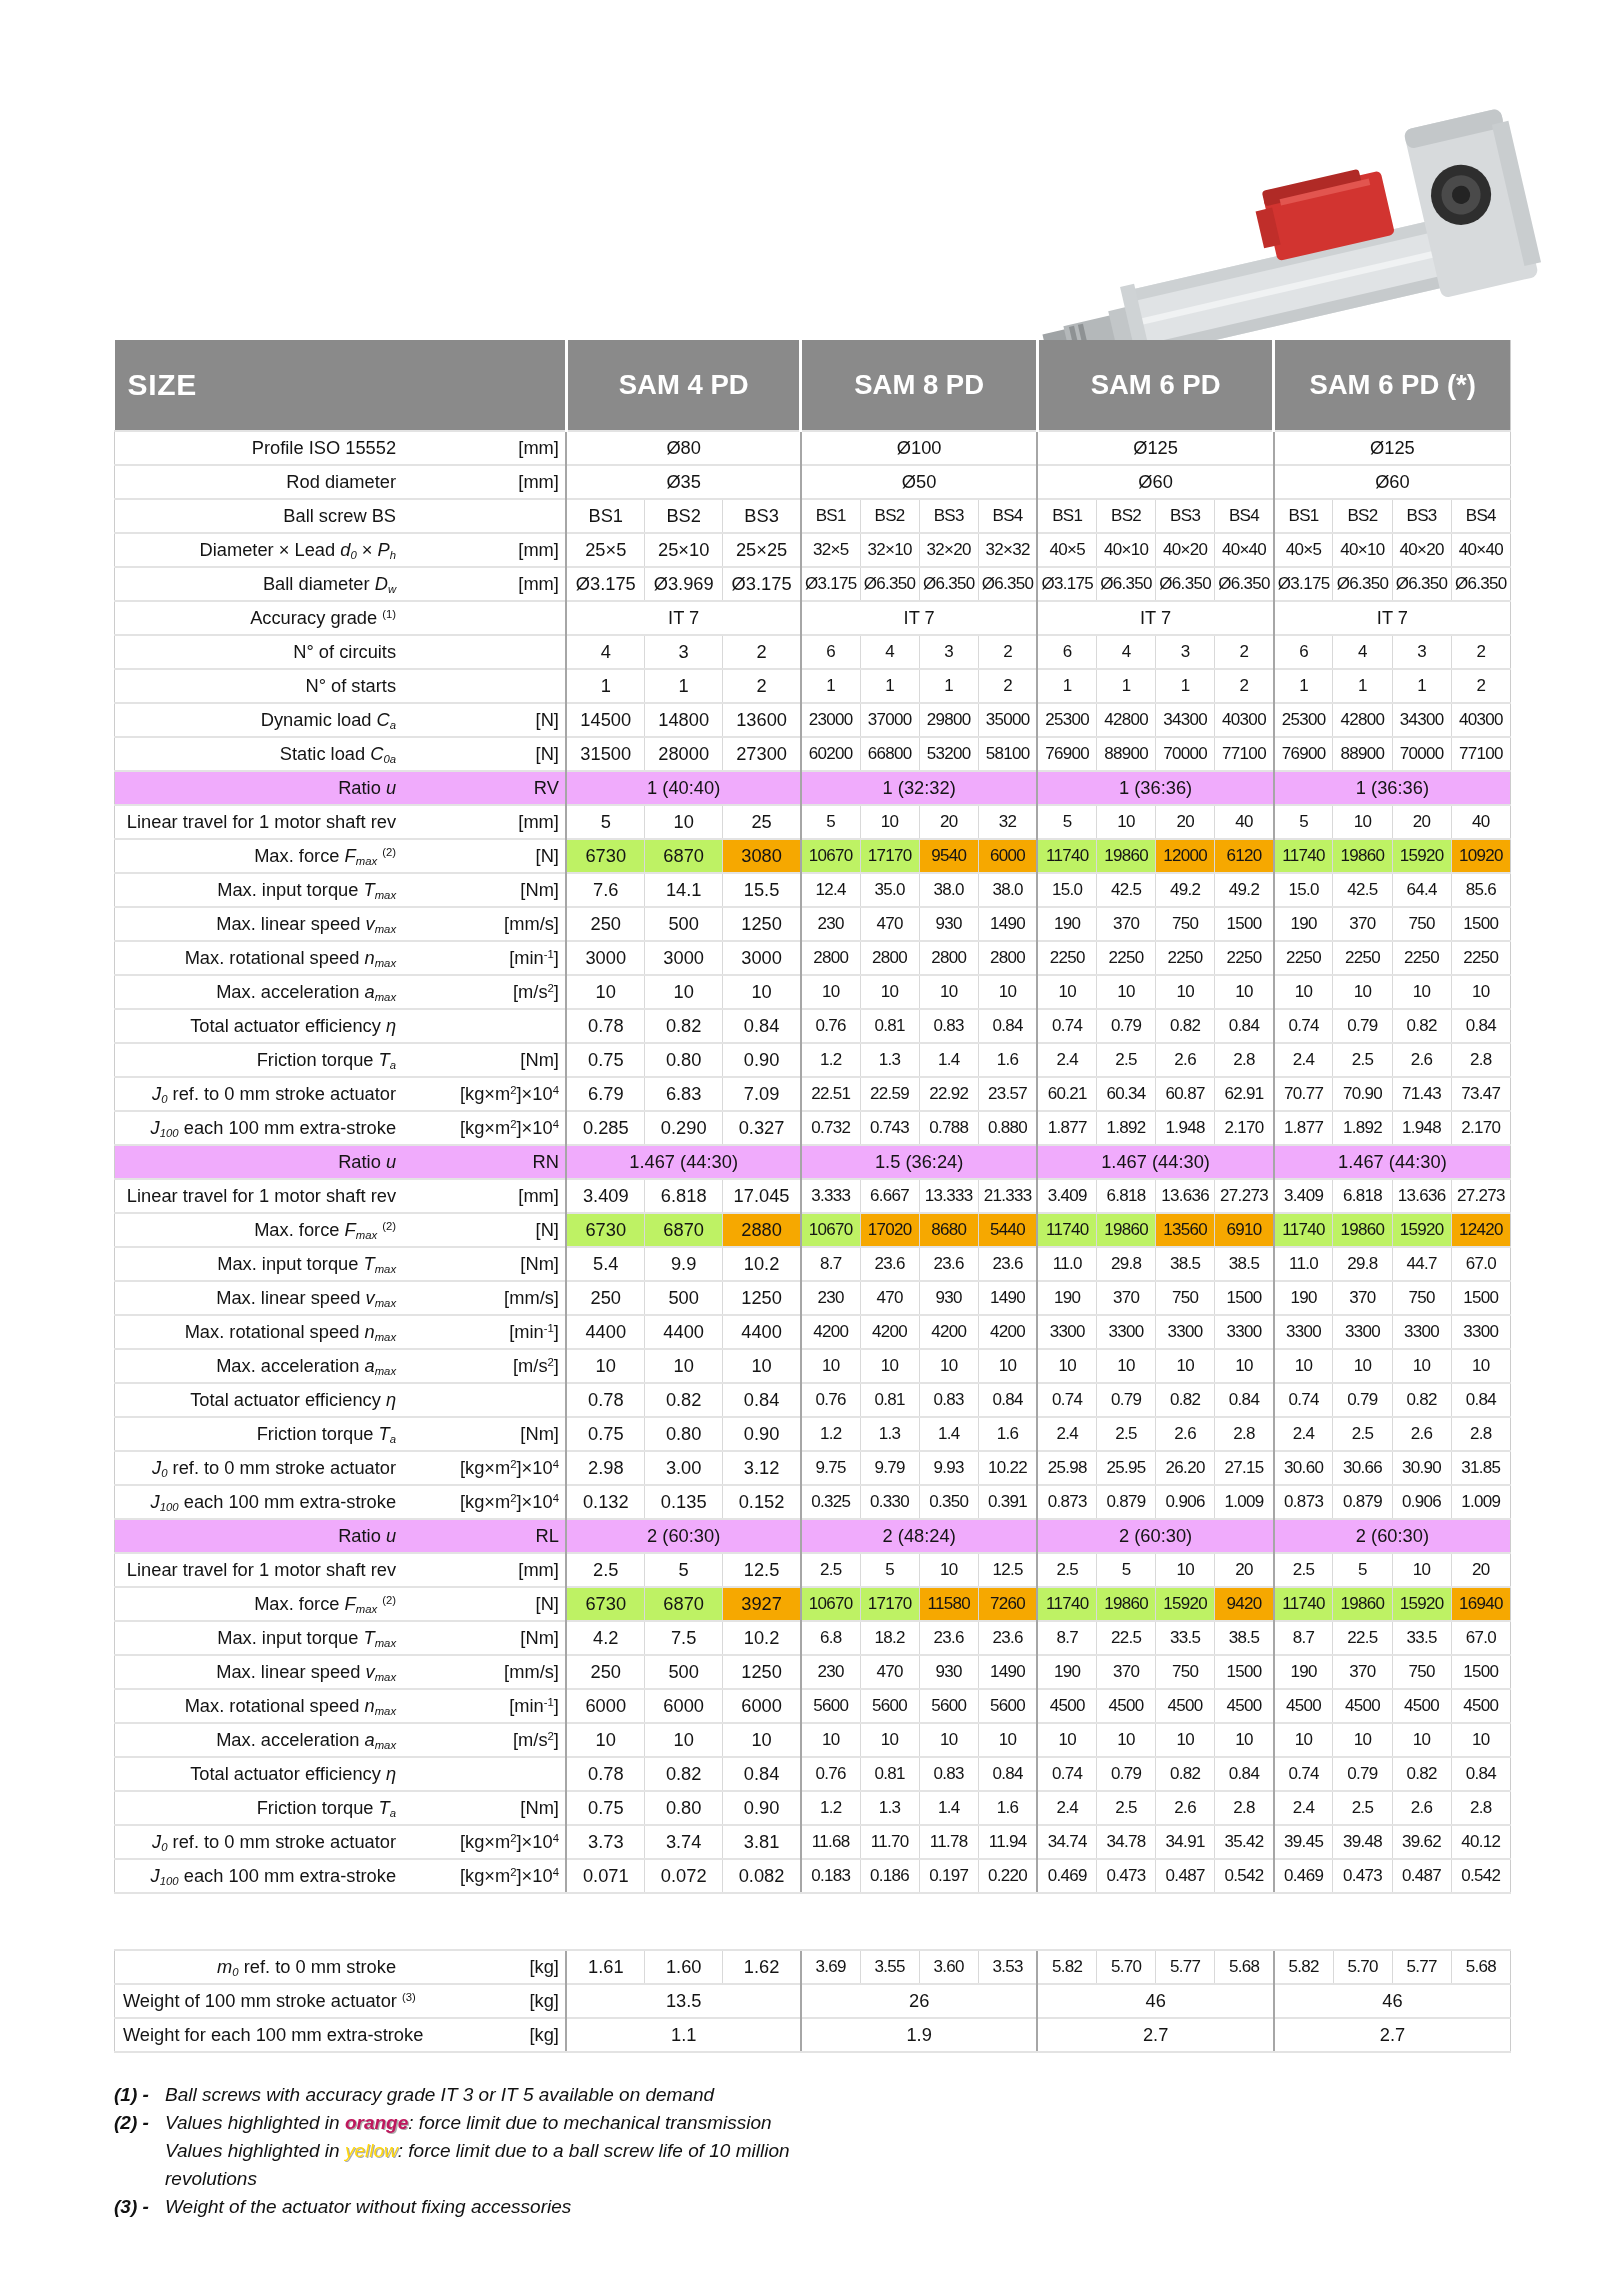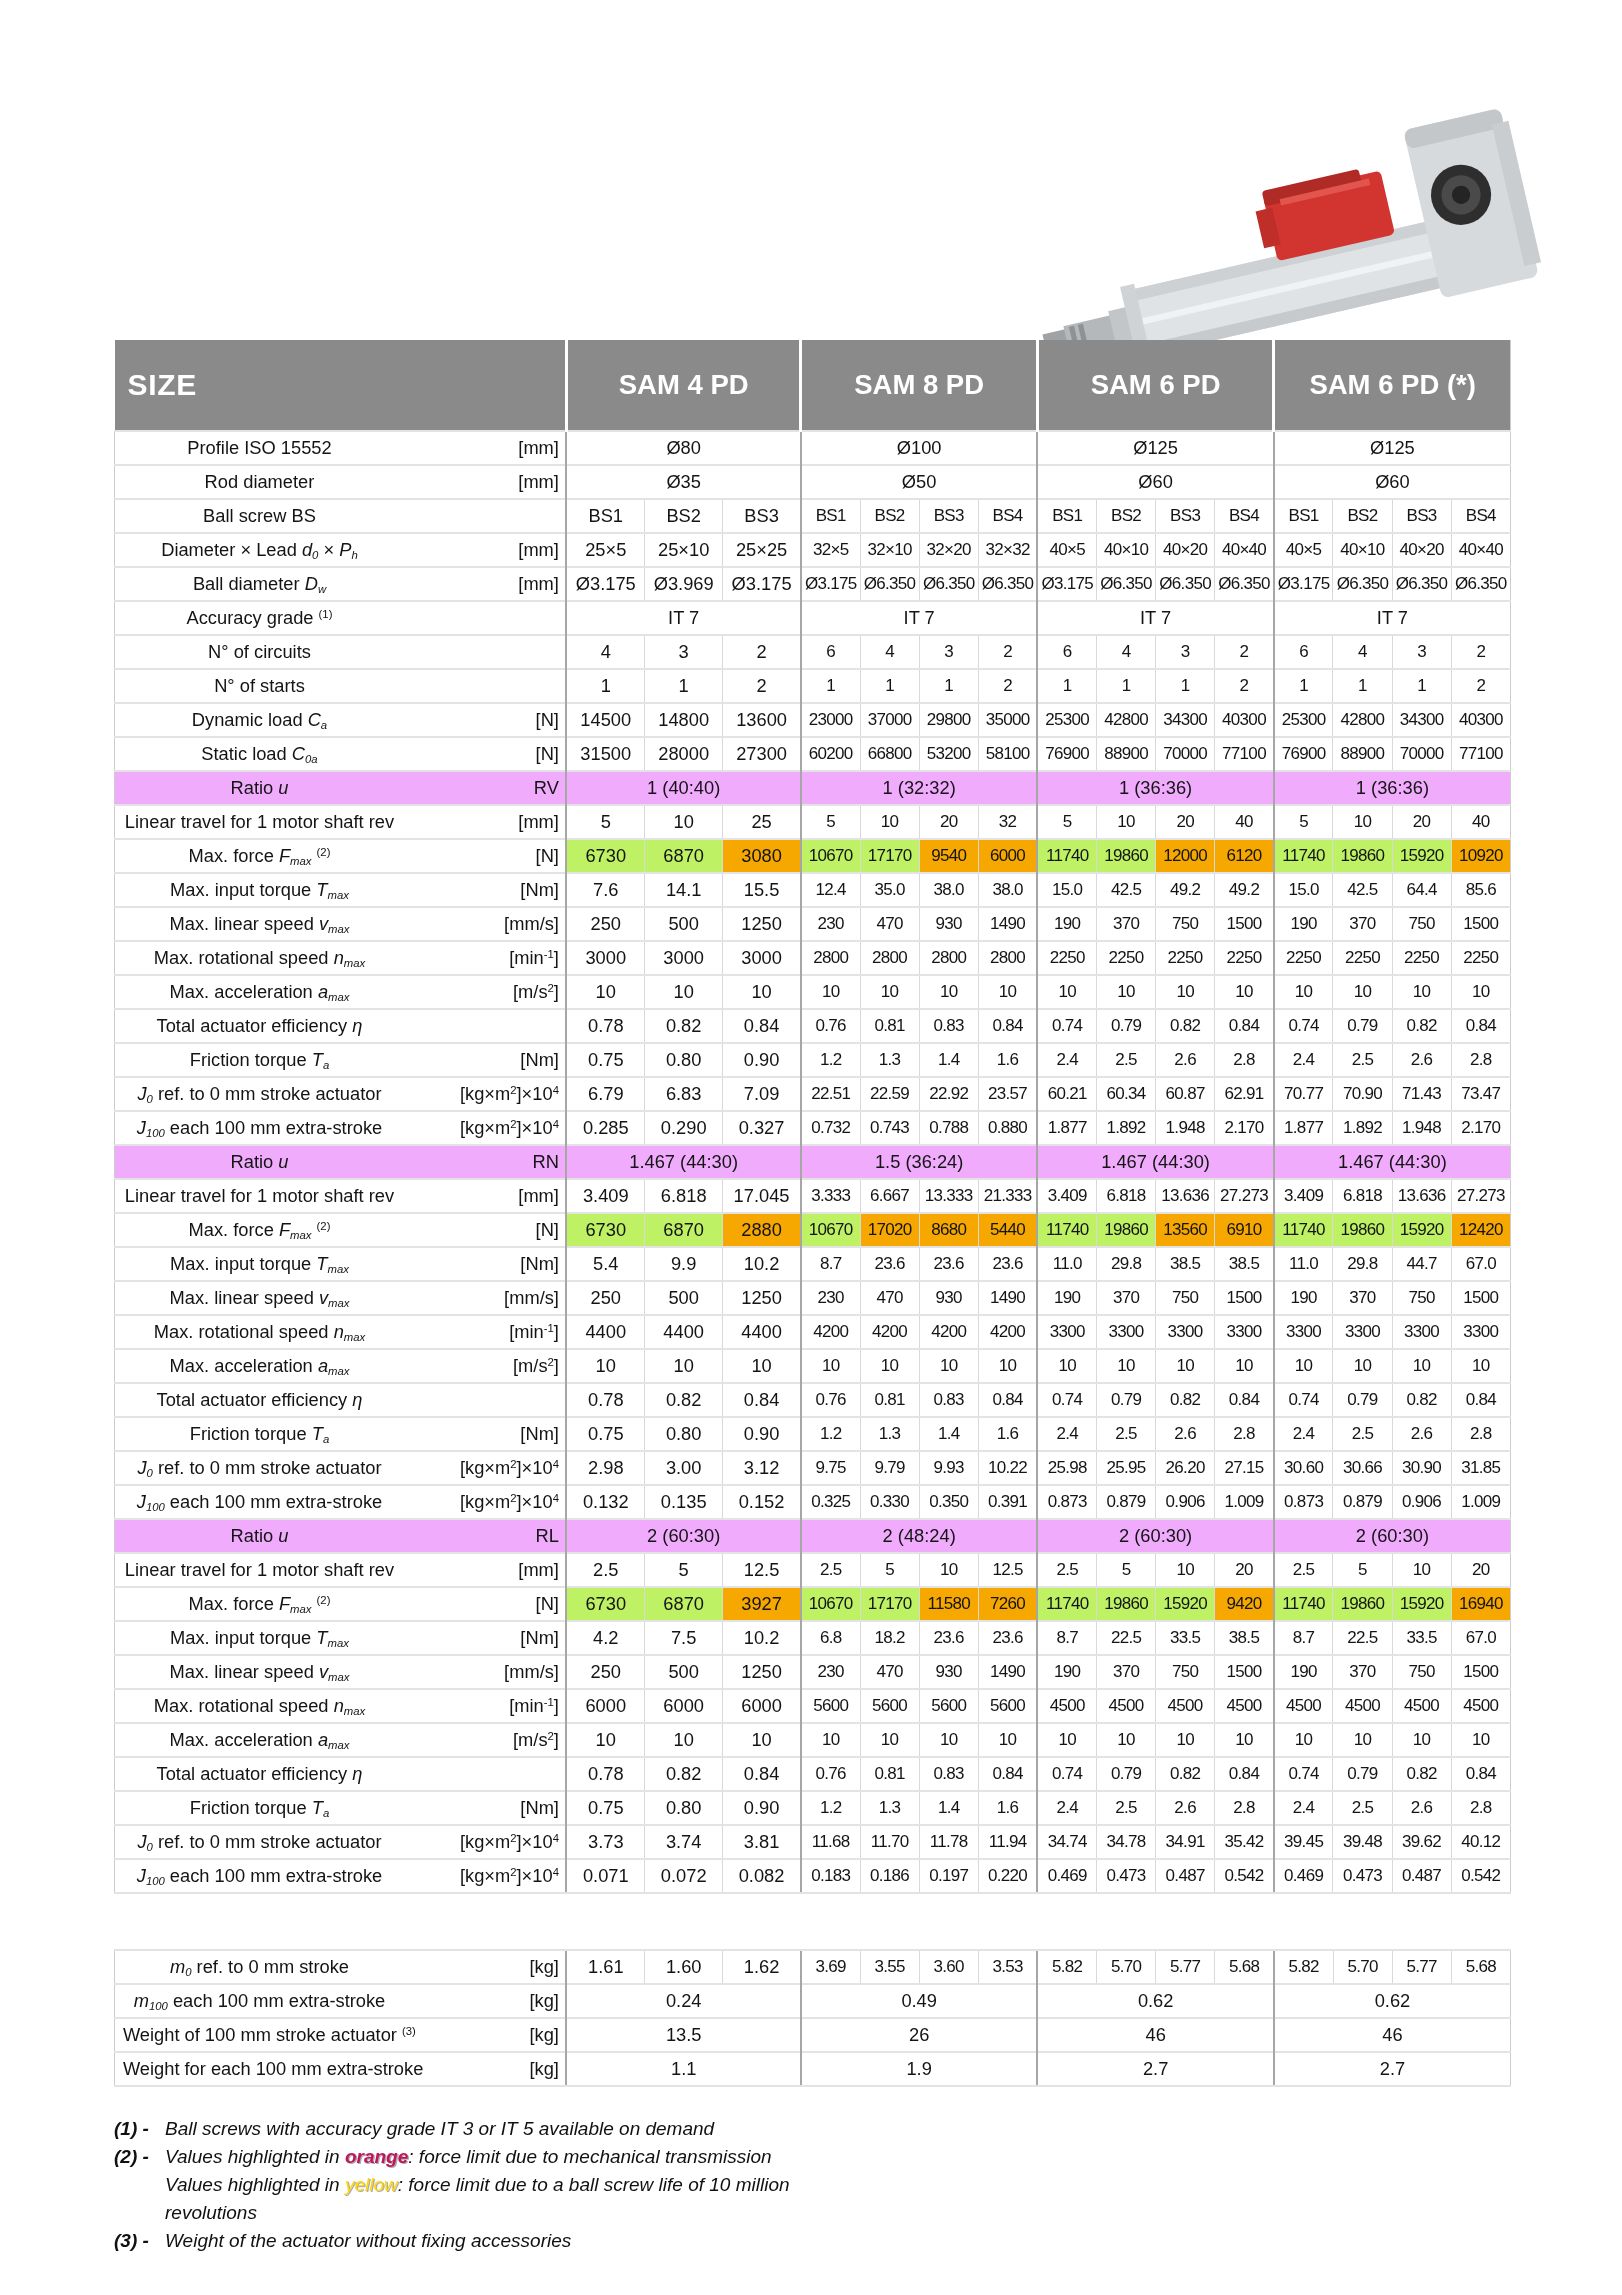--- a/index.html
+++ b/index.html
@@ -12,21 +12,21 @@
   table{border-collapse:collapse;table-layout:fixed;width:1397px}
   thead tr{height:91px}
   th{background:#8a8a8a;color:#ffffff;font-weight:bold;font-size:27.5px;padding:0}
   th.hsize{text-align:left;padding-left:13px;font-size:30px;letter-spacing:0.7px}
   th.grp{border-left:3.3px solid #ffffff}
   tbody tr{height:34px}
   td{
     text-align:center;font-size:18.3px;padding:0;
     border-top:2.6px solid #e3e3e3;background:#ffffff;
   }
-  td.lbl{text-align:center;padding-left:7.9px;white-space:nowrap;border-left:1.3px solid #cccccc;overflow:visible}
+  td.lbl{text-align:right;padding-left:7.9px;white-space:nowrap;border-left:1.3px solid #cccccc;overflow:visible}
   td.unit{text-align:right;padding-right:6.5px;white-space:nowrap}
   td.gstart{border-left:2px solid #a6a6a6}
   td.sub{border-left:0.7px solid #d9d9d9}
   td.c4{font-size:17px;letter-spacing:-0.7px}
   td.merged{font-size:18.3px}
   tr.shade td{background:#f0abfc}
   td.y{background:#bef264}
   td.o{background:#f6a800}
   td:last-child,th:last-child{border-right:1.3px solid #cccccc}
   tbody tr:last-child td{border-bottom:2.6px solid #e3e3e3}
@@ -897,28 +897,20 @@
           <td class="gstart c4">5.82</td>
           <td class="sub c4">5.70</td>
           <td class="sub c4">5.77</td>
           <td class="sub c4">5.68</td>
           <td class="gstart c4">5.82</td>
           <td class="sub c4">5.70</td>
           <td class="sub c4">5.77</td>
           <td class="sub c4">5.68</td>
         </tr>
         <tr>
-          <td class="lbl"><i>m</i><sub>100</sub> each 100 mm extra-stroke</td>
-          <td class="unit">[kg]</td>
-          <td class="merged gstart" colspan="3">0.24</td>
-          <td class="merged gstart" colspan="4">0.49</td>
-          <td class="merged gstart" colspan="4">0.62</td>
-          <td class="merged gstart" colspan="4">0.62</td>
-        </tr>
-        <tr>
           <td class="lbl">Weight of 100 mm stroke actuator <sup>(3)</sup></td>
           <td class="unit">[kg]</td>
           <td class="merged gstart" colspan="3">13.5</td>
           <td class="merged gstart" colspan="4">26</td>
           <td class="merged gstart" colspan="4">46</td>
           <td class="merged gstart" colspan="4">46</td>
         </tr>
         <tr>
           <td class="lbl">Weight for each 100 mm extra-stroke</td>
           <td class="unit">[kg]</td>

